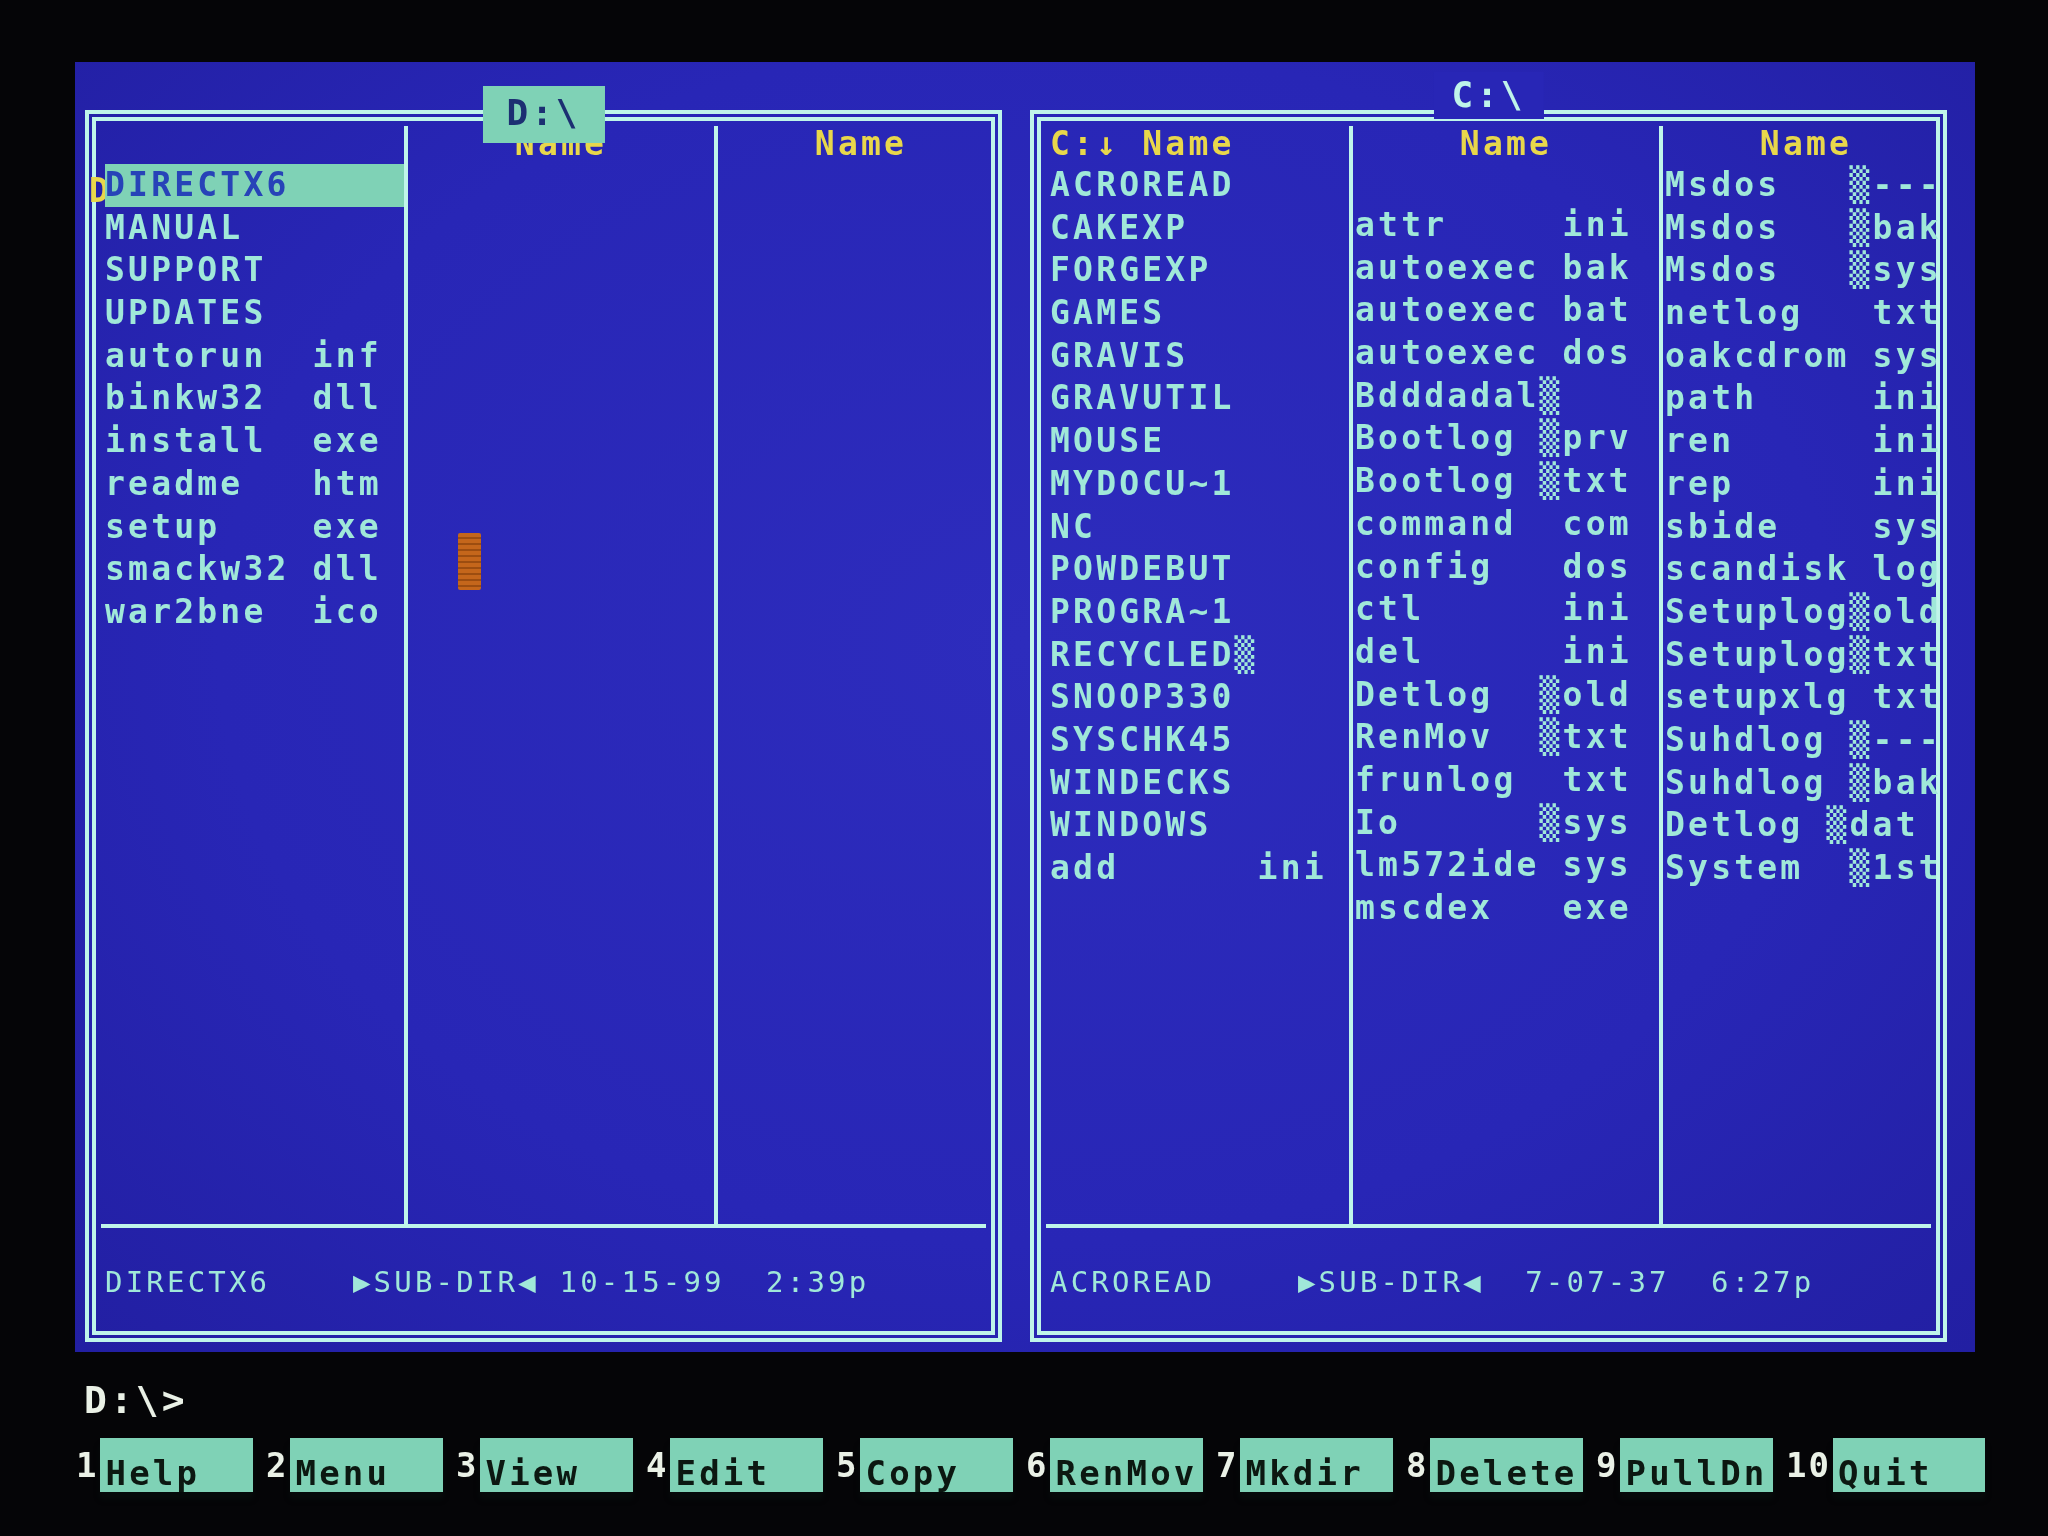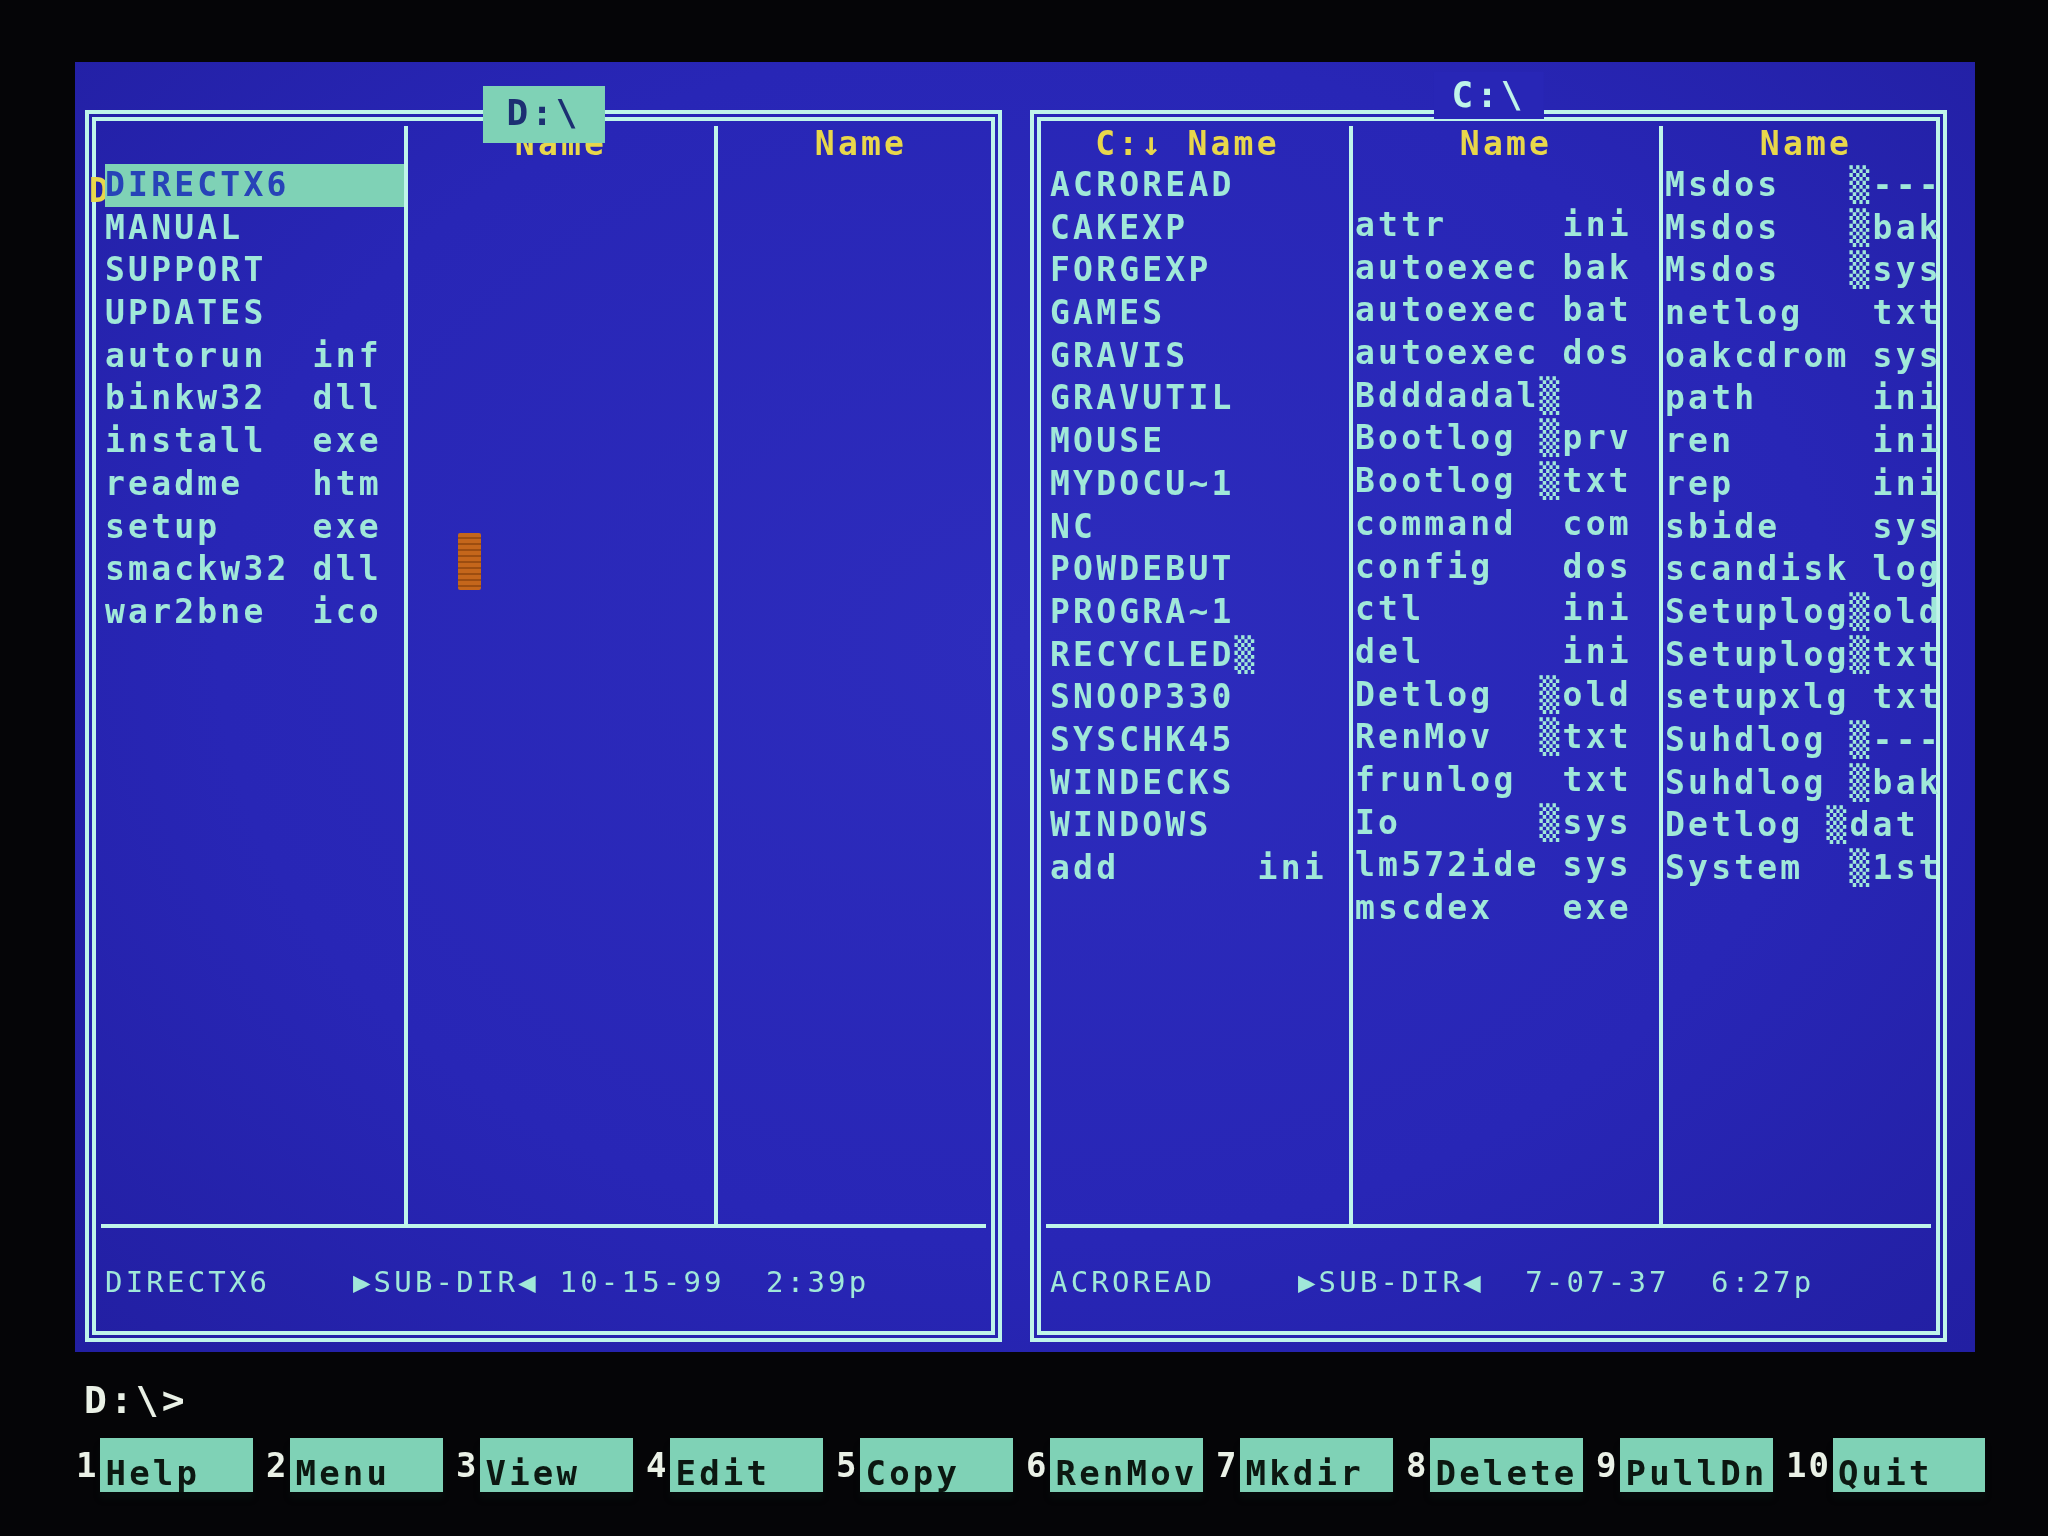--- a/index.html
+++ b/index.html
@@ -83,21 +83,21 @@
       <div class="hline"></div>
       <div class="status">DIRECTX6    ▶SUB-DIR◀ 10-15-99  2:39p</div>
     <div class="vline" style="left: 315px;"></div>
         <div class="vline" style="left: 625px;"></div>
       </section>
 
     <section class="panel" id="panel-right">
       <div class="inner-border"></div>
       <div class="title-plain">C:\</div>
       <div class="cols">
-          <div class="col-header" style="left: 4px; width: 299px; text-align: center;">C:↓ Name</div>
+          <div class="col-header" style="left: 16px; width: 299px;">C:↓ Name</div>
           <div class="col" style="left: 16px; width: 299px;">
             <div class="row">ACROREAD </div>
             <div class="row">CAKEXP   </div>
             <div class="row">FORGEXP  </div>
             <div class="row">GAMES    </div>
             <div class="row">GRAVIS   </div>
             <div class="row">GRAVUTIL </div>
             <div class="row">MOUSE    </div>
             <div class="row">MYDOCU~1 </div>
             <div class="row">NC       </div>

